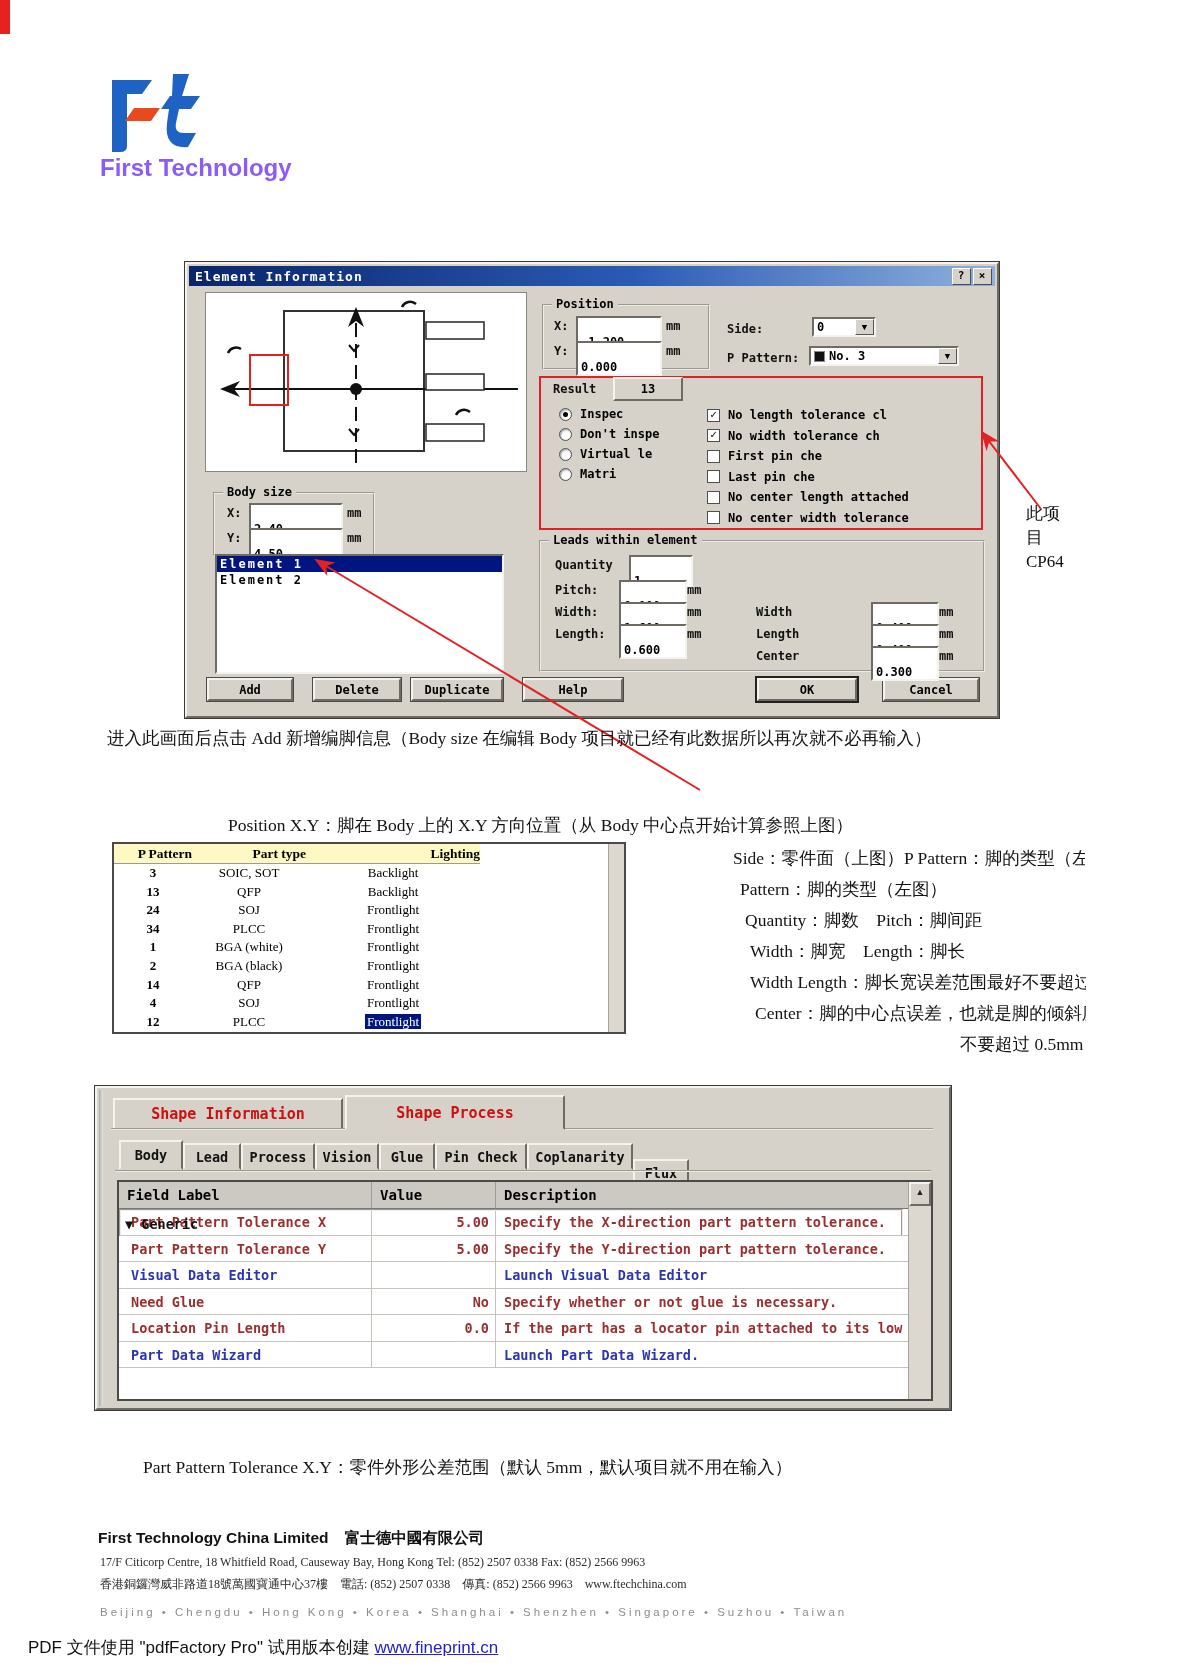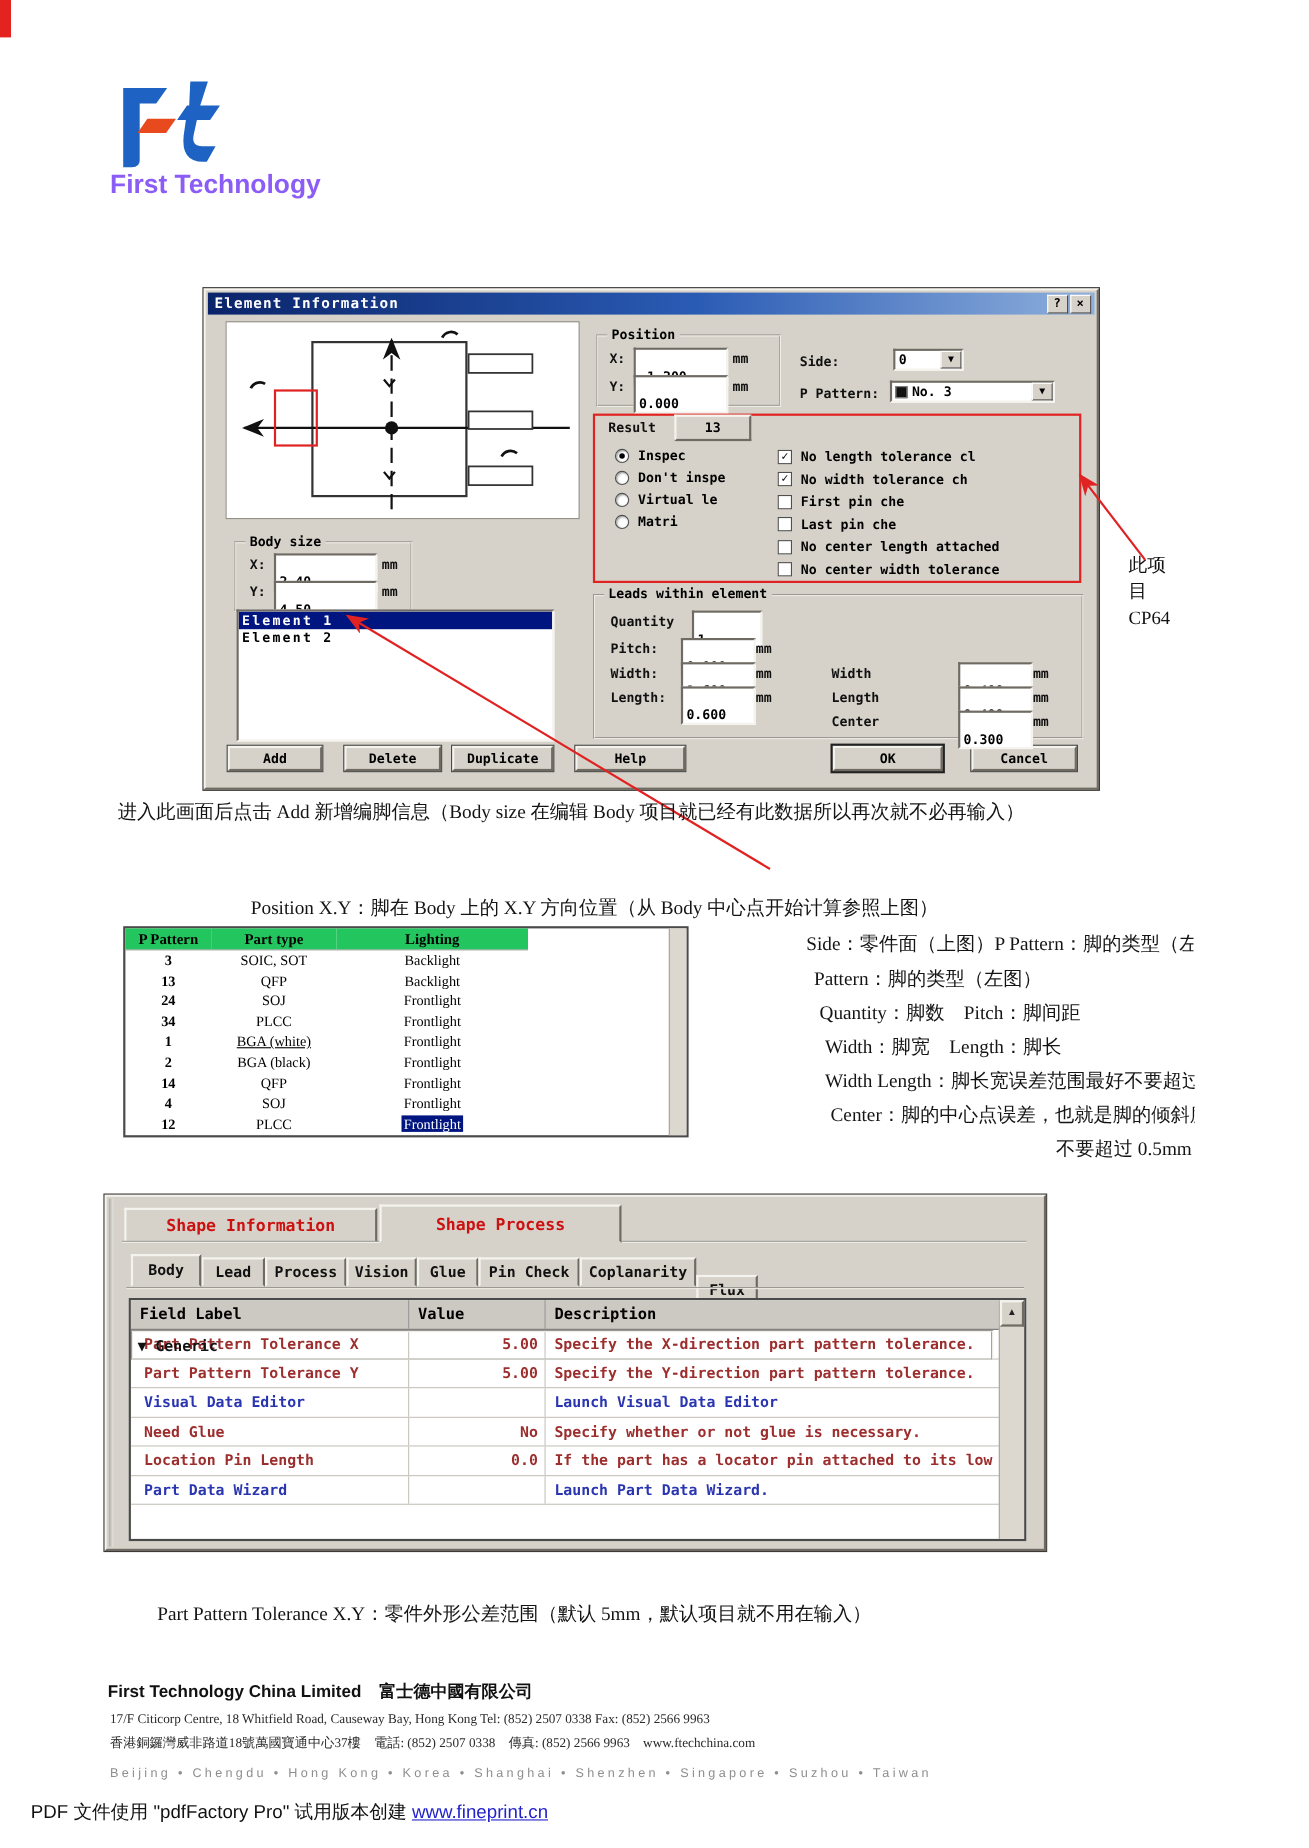--- a/index.html
+++ b/index.html
@@ -42,21 +42,21 @@
   .redbox{position:absolute;border:2px solid #e02222;box-sizing:border-box}
   .rtab{position:absolute;background:#d6d2c9;border:2px solid;border-color:#f5f3ee #6f6b63 #6f6b63 #f5f3ee;
         font:bold 12px "DejaVu Sans Mono",monospace;display:flex;align-items:center;justify-content:center}
   .list{position:absolute;background:#fff;border:2px solid;border-color:#6f6b63 #f5f3ee #f5f3ee #6f6b63;overflow:hidden}
   .lst-it{font:bold 12px "DejaVu Sans Mono",monospace;height:16px;line-height:16px;padding-left:3px;letter-spacing:2px}
   .lst-it.sel{background:#00157f;color:#fff}
 
   
   .ptable{position:absolute;background:#fff;border:2px solid #4a4a4a}
   .pt-head{display:flex;height:19px;border-bottom:1px solid #9a9a9a}
-  .pt-h{background:#22c55e;font:bold 13.5px "Liberation Serif",serif;text-align:center;line-height:19px}
+  .pt-h{background:#fef9c3;font:bold 13.5px "Liberation Serif",serif;text-align:right;line-height:19px}
   .pt-row{display:flex;height:18.6px}
   .pt-cell{font:13px "Liberation Serif",serif;text-align:center;line-height:18.6px}
   .pt-cell.c0{font-weight:bold}
   .pt-cell .hl{background:#00157f;color:#fff;padding:0 2px}
   .pt-scroll{position:absolute;top:0;right:0;bottom:0;width:15px;background:#dcd8d0;border-left:1px solid #a9a49b}
 
   
   .tab-top{position:absolute;height:32px;background:#d6d2c9;border:2px solid;border-color:#f5f3ee #6f6b63 transparent #f5f3ee;
            font:bold 15px "DejaVu Sans Mono",monospace;color:#cc1111;display:flex;align-items:center;justify-content:center;box-sizing:border-box}
   .stab{background:#d6d2c9;border:2px solid;border-color:#f5f3ee #6f6b63 transparent #f5f3ee;height:27px;
@@ -297,21 +297,21 @@
         <div class="pt-cell c1" style="width: 114px;"><span>SOJ</span></div>
         <div class="pt-cell c2" style="width: 174px;"><span>Frontlight</span></div>
       </div>
       <div class="pt-row">
         <div class="pt-cell c0" style="width: 78px;"><span>34</span></div>
         <div class="pt-cell c1" style="width: 114px;"><span>PLCC</span></div>
         <div class="pt-cell c2" style="width: 174px;"><span>Frontlight</span></div>
       </div>
       <div class="pt-row">
         <div class="pt-cell c0" style="width: 78px;"><span>1</span></div>
-        <div class="pt-cell c1" style="width: 114px; text-decoration: underline;"><span>BGA (white)</span></div>
+        <div class="pt-cell c1" style="width: 114px;"><span>BGA (white)</span></div>
         <div class="pt-cell c2" style="width: 174px;"><span>Frontlight</span></div>
       </div>
       <div class="pt-row">
         <div class="pt-cell c0" style="width: 78px;"><span>2</span></div>
         <div class="pt-cell c1" style="width: 114px;"><span>BGA (black)</span></div>
         <div class="pt-cell c2" style="width: 174px;"><span>Frontlight</span></div>
       </div>
       <div class="pt-row">
         <div class="pt-cell c0" style="width: 78px;"><span>14</span></div>
         <div class="pt-cell c1" style="width: 114px;"><span>QFP</span></div>

